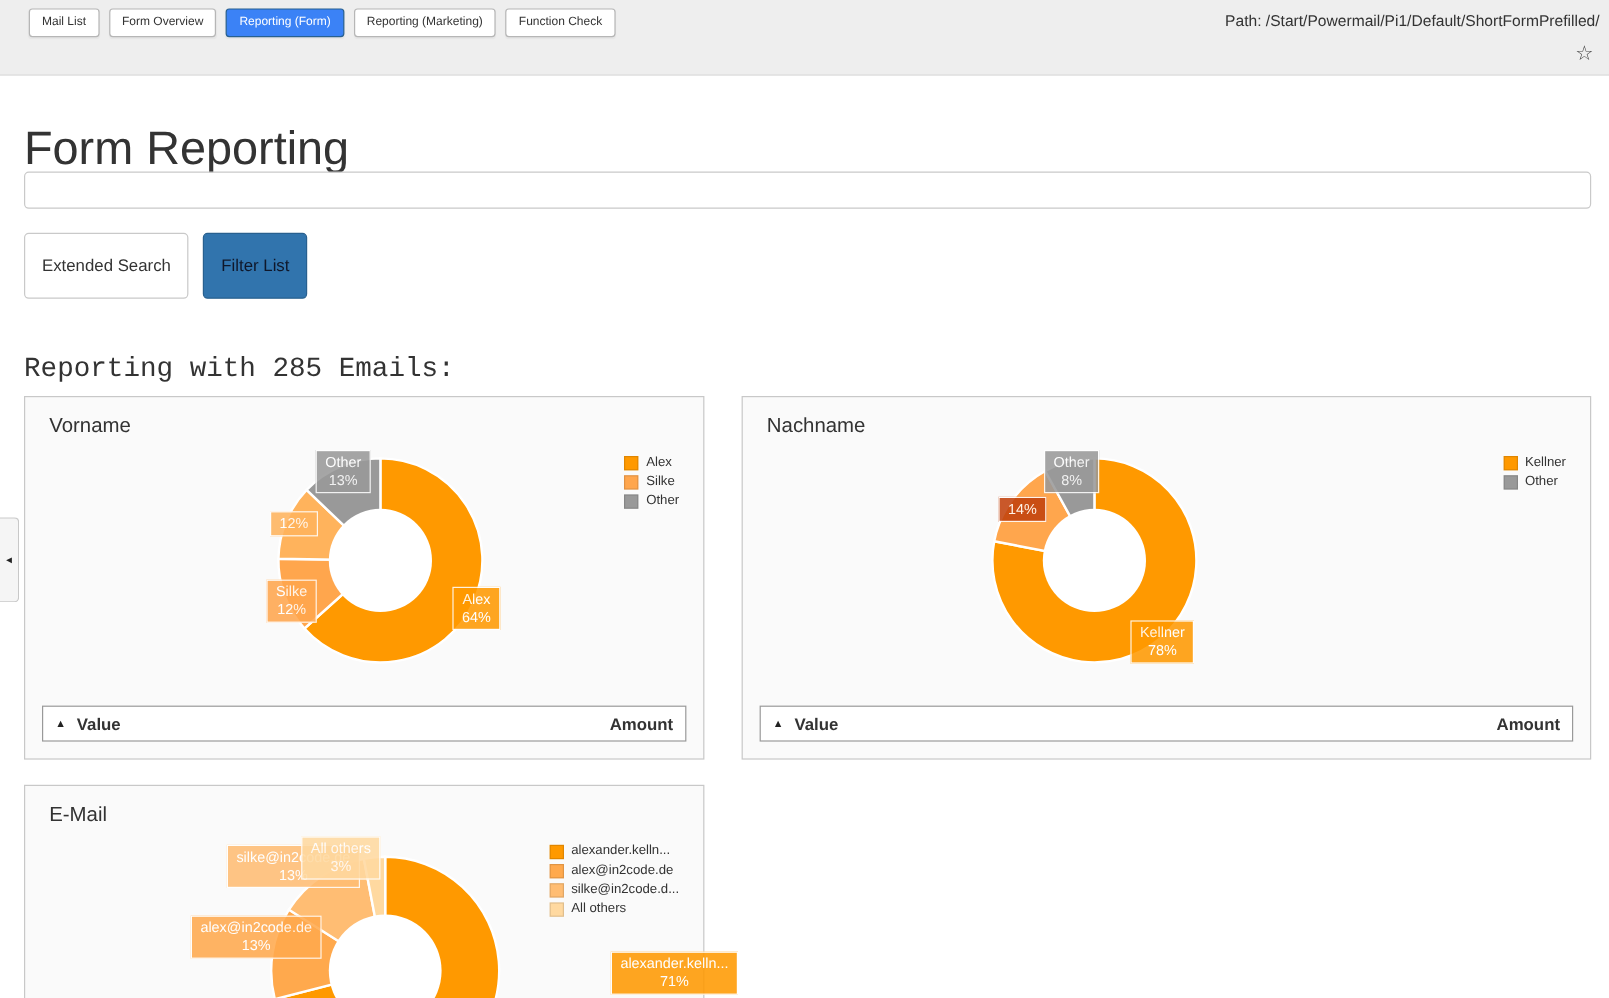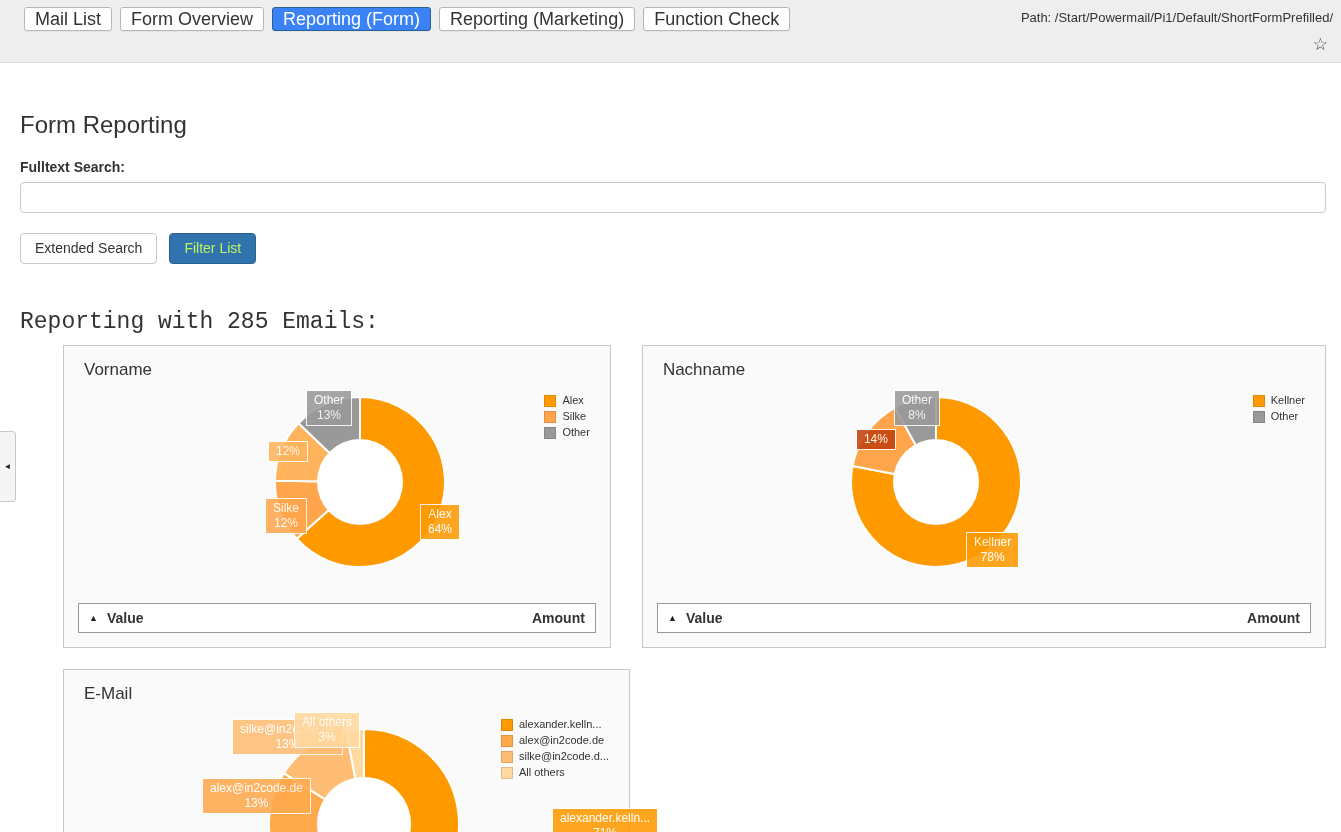--- a/index.html
+++ b/index.html
@@ -4,52 +4,52 @@
 <style>
   html,body{margin:0;padding:0;}
   body{
     width:1341px;height:832px;overflow:hidden;background:#fff;
     font-family:"Liberation Sans","DejaVu Sans",sans-serif;color:#333;position:relative;
   }
   
   .topbar{height:62px;background:#eeeeee;border-bottom:1px solid #dcdcdc;position:relative;}
   .tabs{position:absolute;left:24px;top:7px;display:flex;gap:8px;}
   .nav-btn{
-    font-family:inherit;font-size:18px;color:#333;background:#fff;border:1px solid #b6b6b6;
+    font-family:inherit;font-size:10px;color:#333;background:#fff;border:1px solid #b6b6b6;
     border-radius:3px;padding:3px 10px;line-height:16px;cursor:pointer;box-shadow:0 1px 1px rgba(0,0,0,.04);
   }
   .nav-btn.active{background:#3b82f6;border-color:#28608f;color:#fff;}
   .path{position:absolute;top:10px;right:8px;font-size:13px;color:#333;}
   .star{position:absolute;top:36px;right:13px;font-size:17px;color:#444;cursor:pointer;line-height:18px;}
   
   .collapse-tab{
     position:absolute;left:0;top:431px;width:15px;height:69px;background:#f5f5f5;
     border:1px solid #c8c8c8;border-left:none;border-radius:0 4px 4px 0;
     display:flex;align-items:center;justify-content:center;cursor:pointer;
   }
   .collapse-tab span{font-size:8px;color:#222;line-height:8px;}
   
   .main{padding:0 15px 0 20px;}
-  h1{font-size:24px;font-weight:400;color:#333;margin:44px 0 0;line-height:36px;}
+  h1{font-size:39px;font-weight:400;color:#333;margin:44px 0 0;line-height:36px;}
   .search-label{display:block;font-size:14px;font-weight:bold;margin:16px 0 7px;}
   .search-input{
     width:100%;box-sizing:border-box;height:31px;border:1px solid #c9c9c9;border-radius:4px;
     padding:0 10px;font-size:14px;font-family:inherit;outline:none;
   }
   .btn-row{margin-top:20px;display:flex;gap:12px;}
   .btn{
     font-family:inherit;font-size:14px;color:#333;background:#fff;border:1px solid #c9c9c9;
-    border-radius:4px;padding:6px 14px;line-height:17px;cursor:pointer;
-  }
-  .btn.primary{background:#3174ad;border-color:#28608f;color:#bef264;}
+    border-radius:4px;padding:18px 14px;line-height:17px;cursor:pointer;
+  }
+  .btn.primary{background:#3174ad;border-color:#28608f;color:#0f172a;}
   h2{font-size:23px;font-weight:400;color:#333;margin:45px 0 9px;line-height:27px;font-family:Liberation Mono, monospace;}
   
   .panel-row{display:flex;gap:31px;margin:0 0 21px;}
   .panel{border:1px solid #c8c8c8;background:#fafafa;box-sizing:border-box;}
-  .panel.w1{width:567px;margin-left:43px;}
+  .panel.w1{width:567px;}
   .panel.w2{width:708px;}
   .panel-title{padding:13px 20px 5px;font-size:17px;color:#333;line-height:21px;}
   .chart-area{position:relative;height:214px;}
   .legend{position:absolute;top:9px;right:20px;}
   .legend-row{display:flex;align-items:center;gap:6px;margin-bottom:3px;cursor:pointer;}
   .legend-swatch{width:12px;height:12px;display:inline-block;border:1px solid rgba(0,0,0,.12);box-sizing:border-box;}
   .legend-label{font-size:11px;color:#333;line-height:13px;}
   .callout{
     position:absolute;color:#fff;border:1px solid #fff;opacity:.87;text-align:center;
     font-size:12px;line-height:15px;padding:2px 7px;white-space:nowrap;
@@ -77,21 +77,20 @@
   <div class="star">☆</div>
 </div>
 
 <div class="collapse-tab">
   <span>◄</span>
 </div>
 
 <div class="main">
   <h1>Form Reporting</h1>
 
-  <label class="search-label">Fulltext Search:</label>
   <input class="search-input" type="text" value="" style="">
 
   <div class="btn-row">
     <button class="btn">Extended Search</button>
     <button class="btn primary">Filter List</button>
   </div>
 
   <h2>Reporting with 285 Emails:</h2>
 
   <div class="panel-row">

